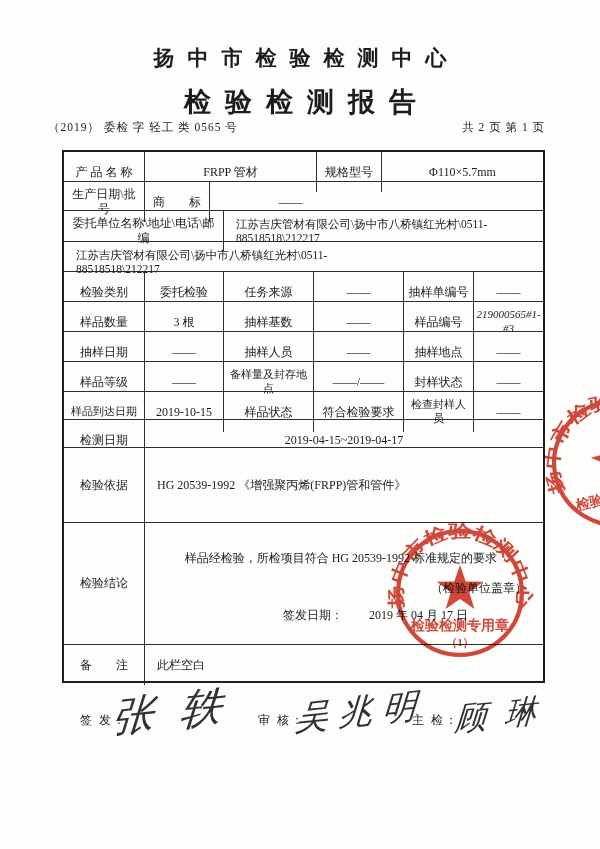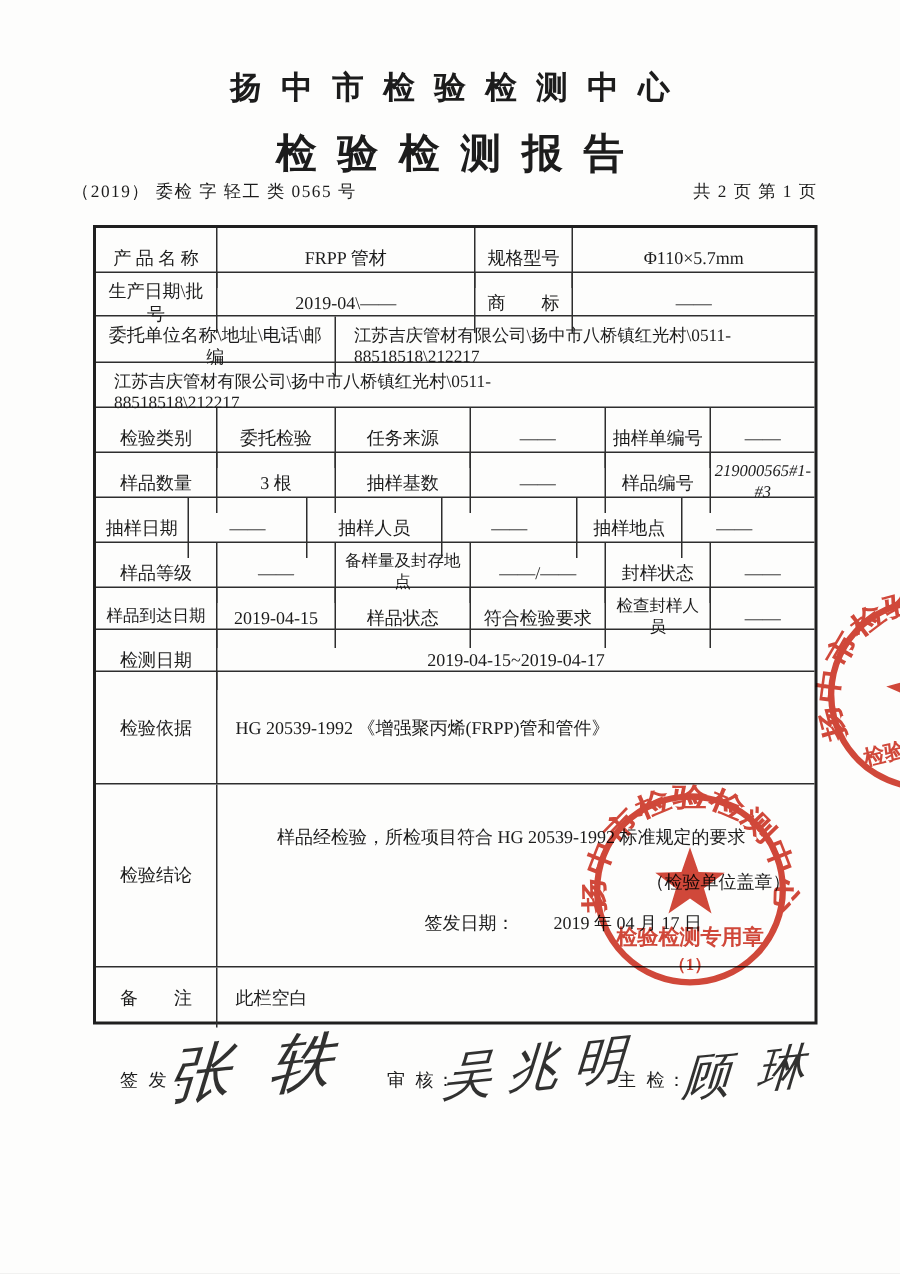--- a/index.html
+++ b/index.html
@@ -78,21 +78,20 @@
 
     <div class="tr" style="height:29px">
       <div class="td" style="width:81px">产 品 名 称</div>
       <div class="td" style="width:172px">FRPP 管材</div>
       <div class="td" style="width:65px">规格型号</div>
       <div class="td" style="width:161px">Φ110×5.7mm</div>
     </div>
 
     <div class="tr" style="height:28px">
       <div class="td" style="width:81px">生产日期\批号</div>
-      <div class="td" style="width:172px">2019-04\——</div>
       <div class="td" style="width:65px">商　　标</div>
       <div class="td" style="width:161px">——</div>
     </div>
 
     <div class="tr" style="height:30px">
       <div class="td" style="width:160px">委托单位名称\地址\电话\邮编</div>
       <div class="td left" style="width:319px;font-size:11.5px">江苏吉庆管材有限公司\扬中市八桥镇红光村\0511-88518518\212217</div>
     </div>
 
     <div class="tr" style="height:29px">
@@ -111,40 +110,40 @@
     <div class="tr" style="height:29px">
       <div class="td" style="width:81px">样品数量</div>
       <div class="td" style="width:79px">3 根</div>
       <div class="td" style="width:90px">抽样基数</div>
       <div class="td" style="width:90px">——</div>
       <div class="td" style="width:70px">样品编号</div>
       <div class="td small" style="width:69px">219000565#1-#3</div>
     </div>
 
     <div class="tr" style="height:29px">
-      <div class="td" style="width:62px">抽样日期</div>
+      <div class="td" style="width:81px">抽样日期</div>
       <div class="td" style="width:79px">——</div>
       <div class="td" style="width:90px">抽样人员</div>
       <div class="td" style="width:90px">——</div>
       <div class="td" style="width:70px">抽样地点</div>
       <div class="td" style="width:69px">——</div>
     </div>
 
     <div class="tr" style="height:29px">
       <div class="td" style="width:81px">样品等级</div>
       <div class="td" style="width:79px">——</div>
       <div class="td" style="width:90px;font-size:11px">备样量及封存地点</div>
       <div class="td" style="width:90px">——/——</div>
       <div class="td" style="width:70px">封样状态</div>
       <div class="td" style="width:69px">——</div>
     </div>
 
     <div class="tr" style="height:27px">
       <div class="td" style="width:81px;font-size:11px">样品到达日期</div>
-      <div class="td" style="width:79px">2019-04-15</div>
+      <div class="td" style="width:79px">2019-10-15</div>
       <div class="td" style="width:90px">样品状态</div>
       <div class="td" style="width:90px">符合检验要求</div>
       <div class="td" style="width:70px;font-size:11px">检查封样人员</div>
       <div class="td" style="width:69px">——</div>
     </div>
 
     <div class="tr" style="height:27px">
       <div class="td" style="width:81px">检测日期</div>
       <div class="td" style="width:398px">2019-04-15~2019-04-17</div>
     </div>

